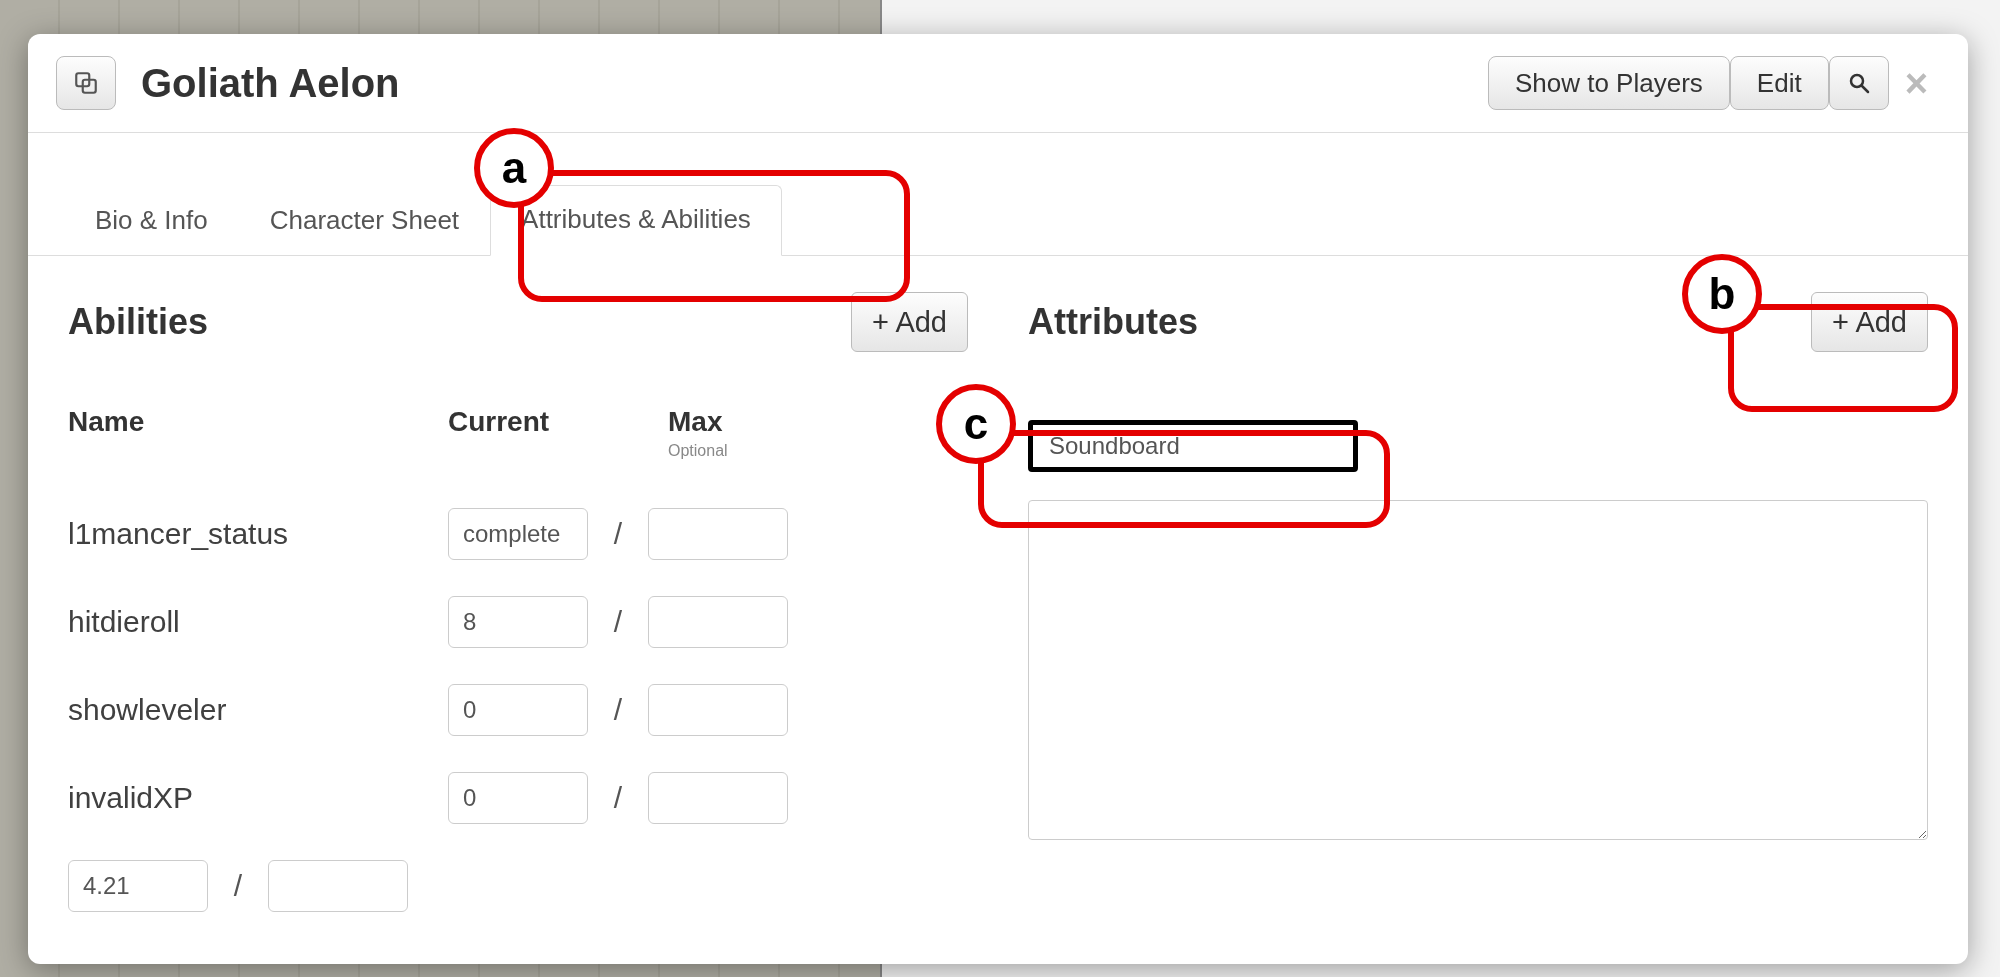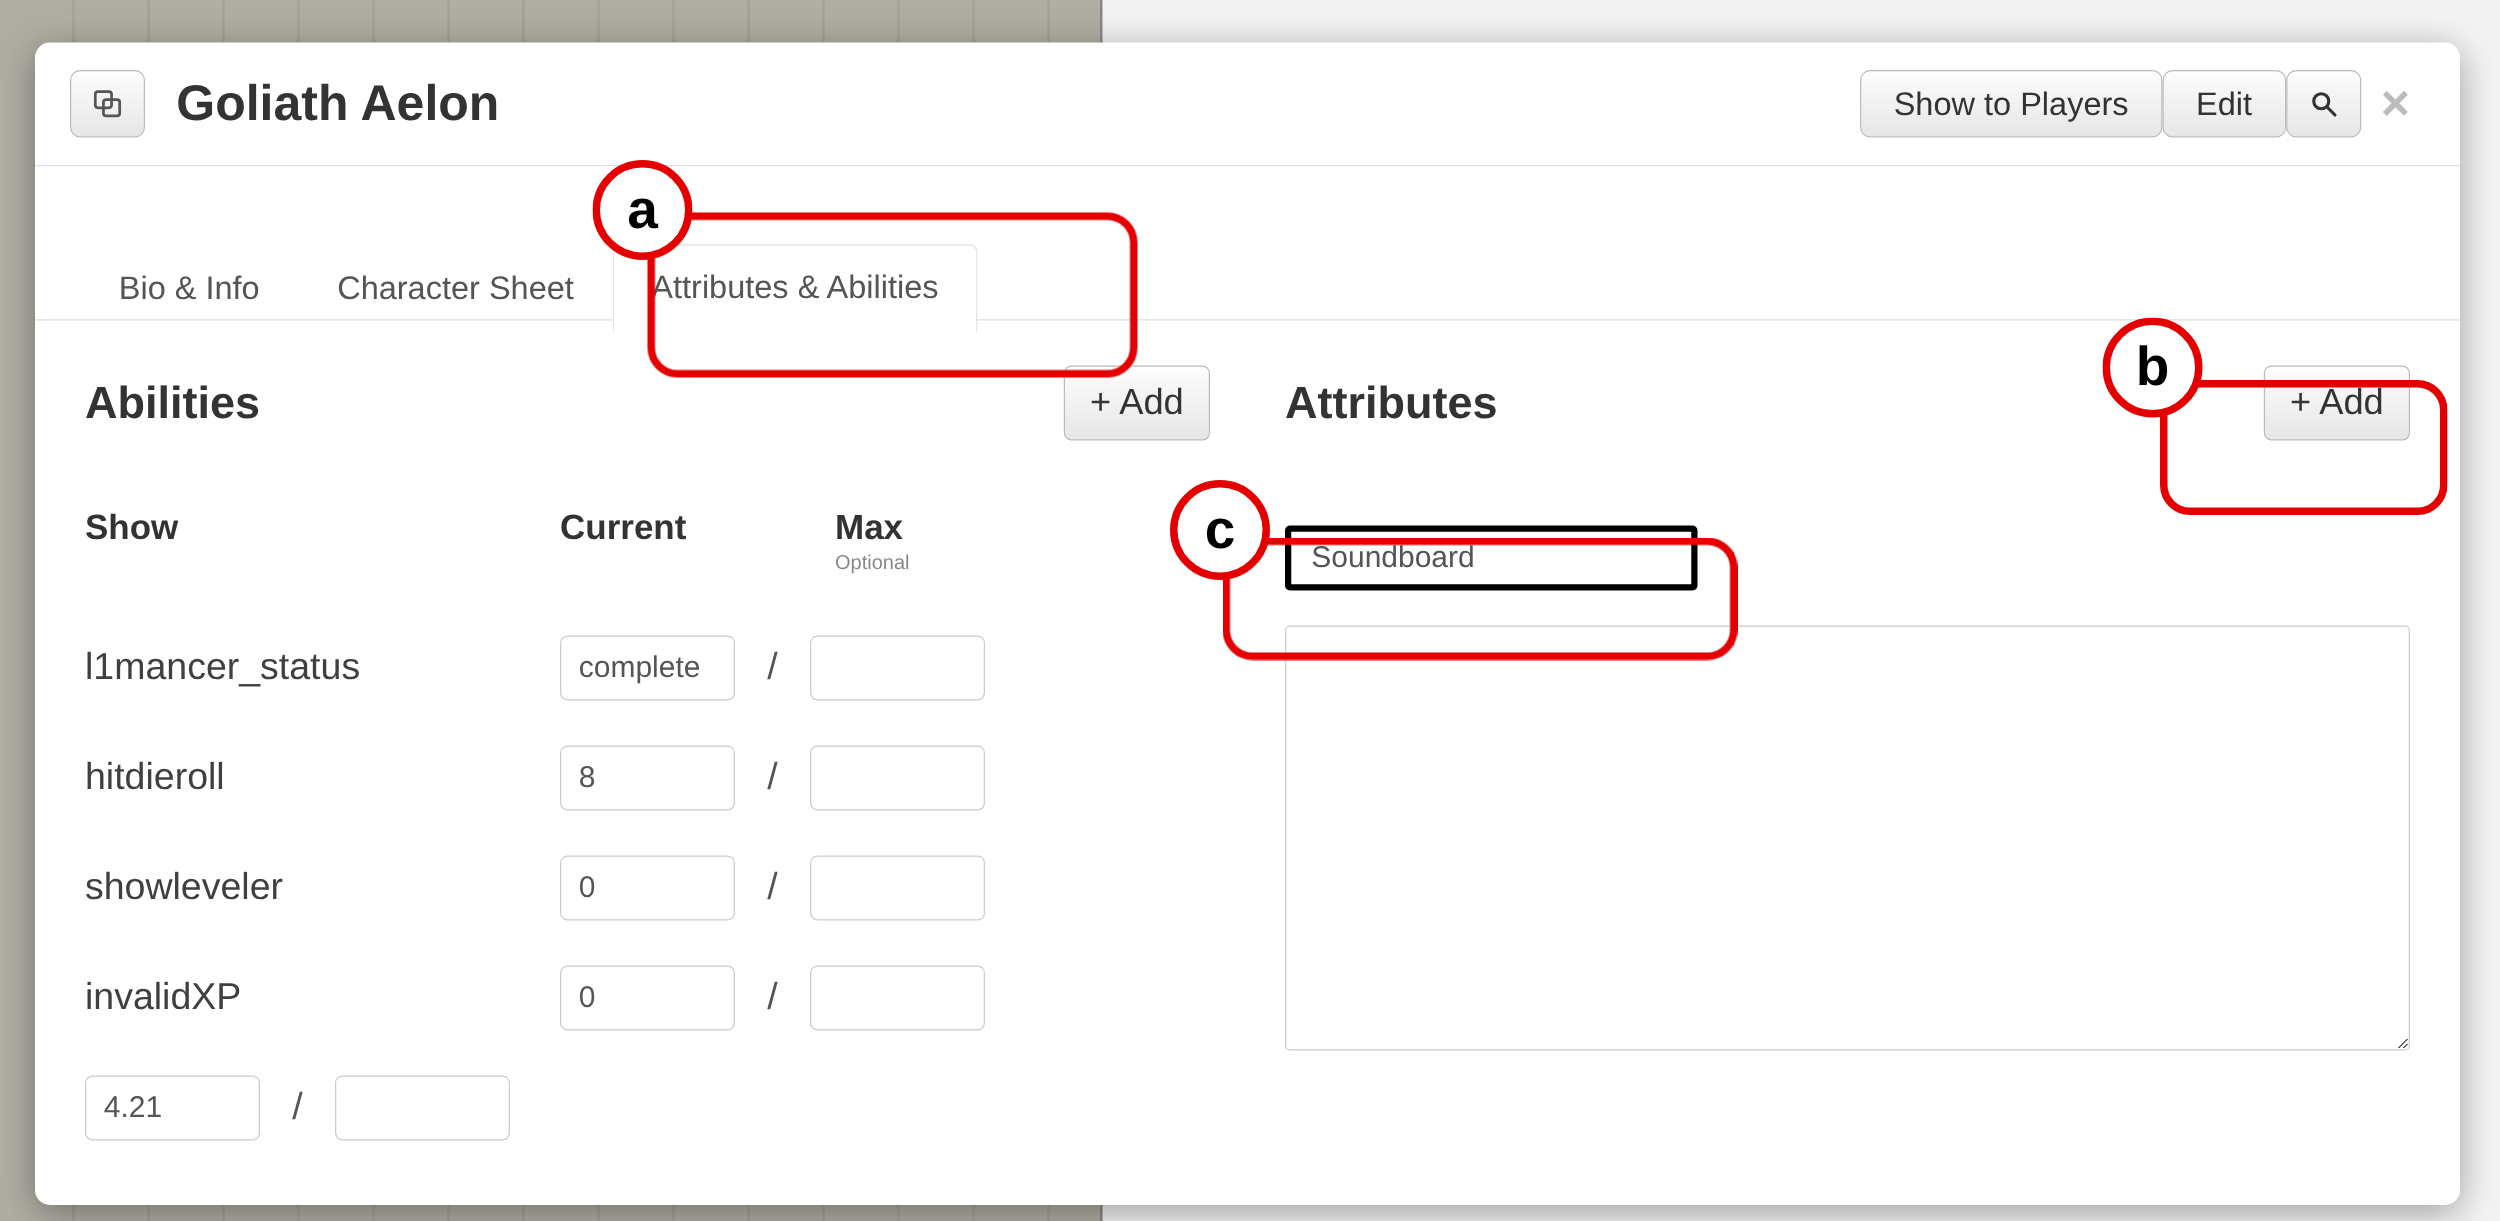--- a/index.html
+++ b/index.html
@@ -111,21 +111,21 @@
     margin-top: 30px;
   }
   .tab {
     padding: 18px 30px 20px;
     font-size: 26px;
     color: #555;
     cursor: pointer;
     border: 1px solid transparent;
     border-bottom: none;
     position: relative;
-    top: 11px;
+    top: 1px;
   }
   .tab.active {
     border: 1px solid #ddd;
     border-bottom: 1px solid #fff;
     border-radius: 6px 6px 0 0;
     background: #fff;
   }
 
   .columns {
     display: flex;
@@ -309,21 +309,21 @@
 
     <div class="columns">
 
       <div class="col">
         <div class="section-head">
           <div class="section-title">Abilities</div>
           <button class="add-btn">+ Add</button>
         </div>
 
         <div class="attr-head">
-          <div class="col-name">Show</div>
+          <div class="col-name">Name</div>
           <div class="col-cur">Current</div>
           <div class="col-max">
             <span>Max</span>
             <span class="sub">Optional</span>
           </div>
         </div>
 
         <div class="attr-rows" id="attr-rows">
             <div class="attr-row">
               <div class="attr-name">l1mancer_status</div>

